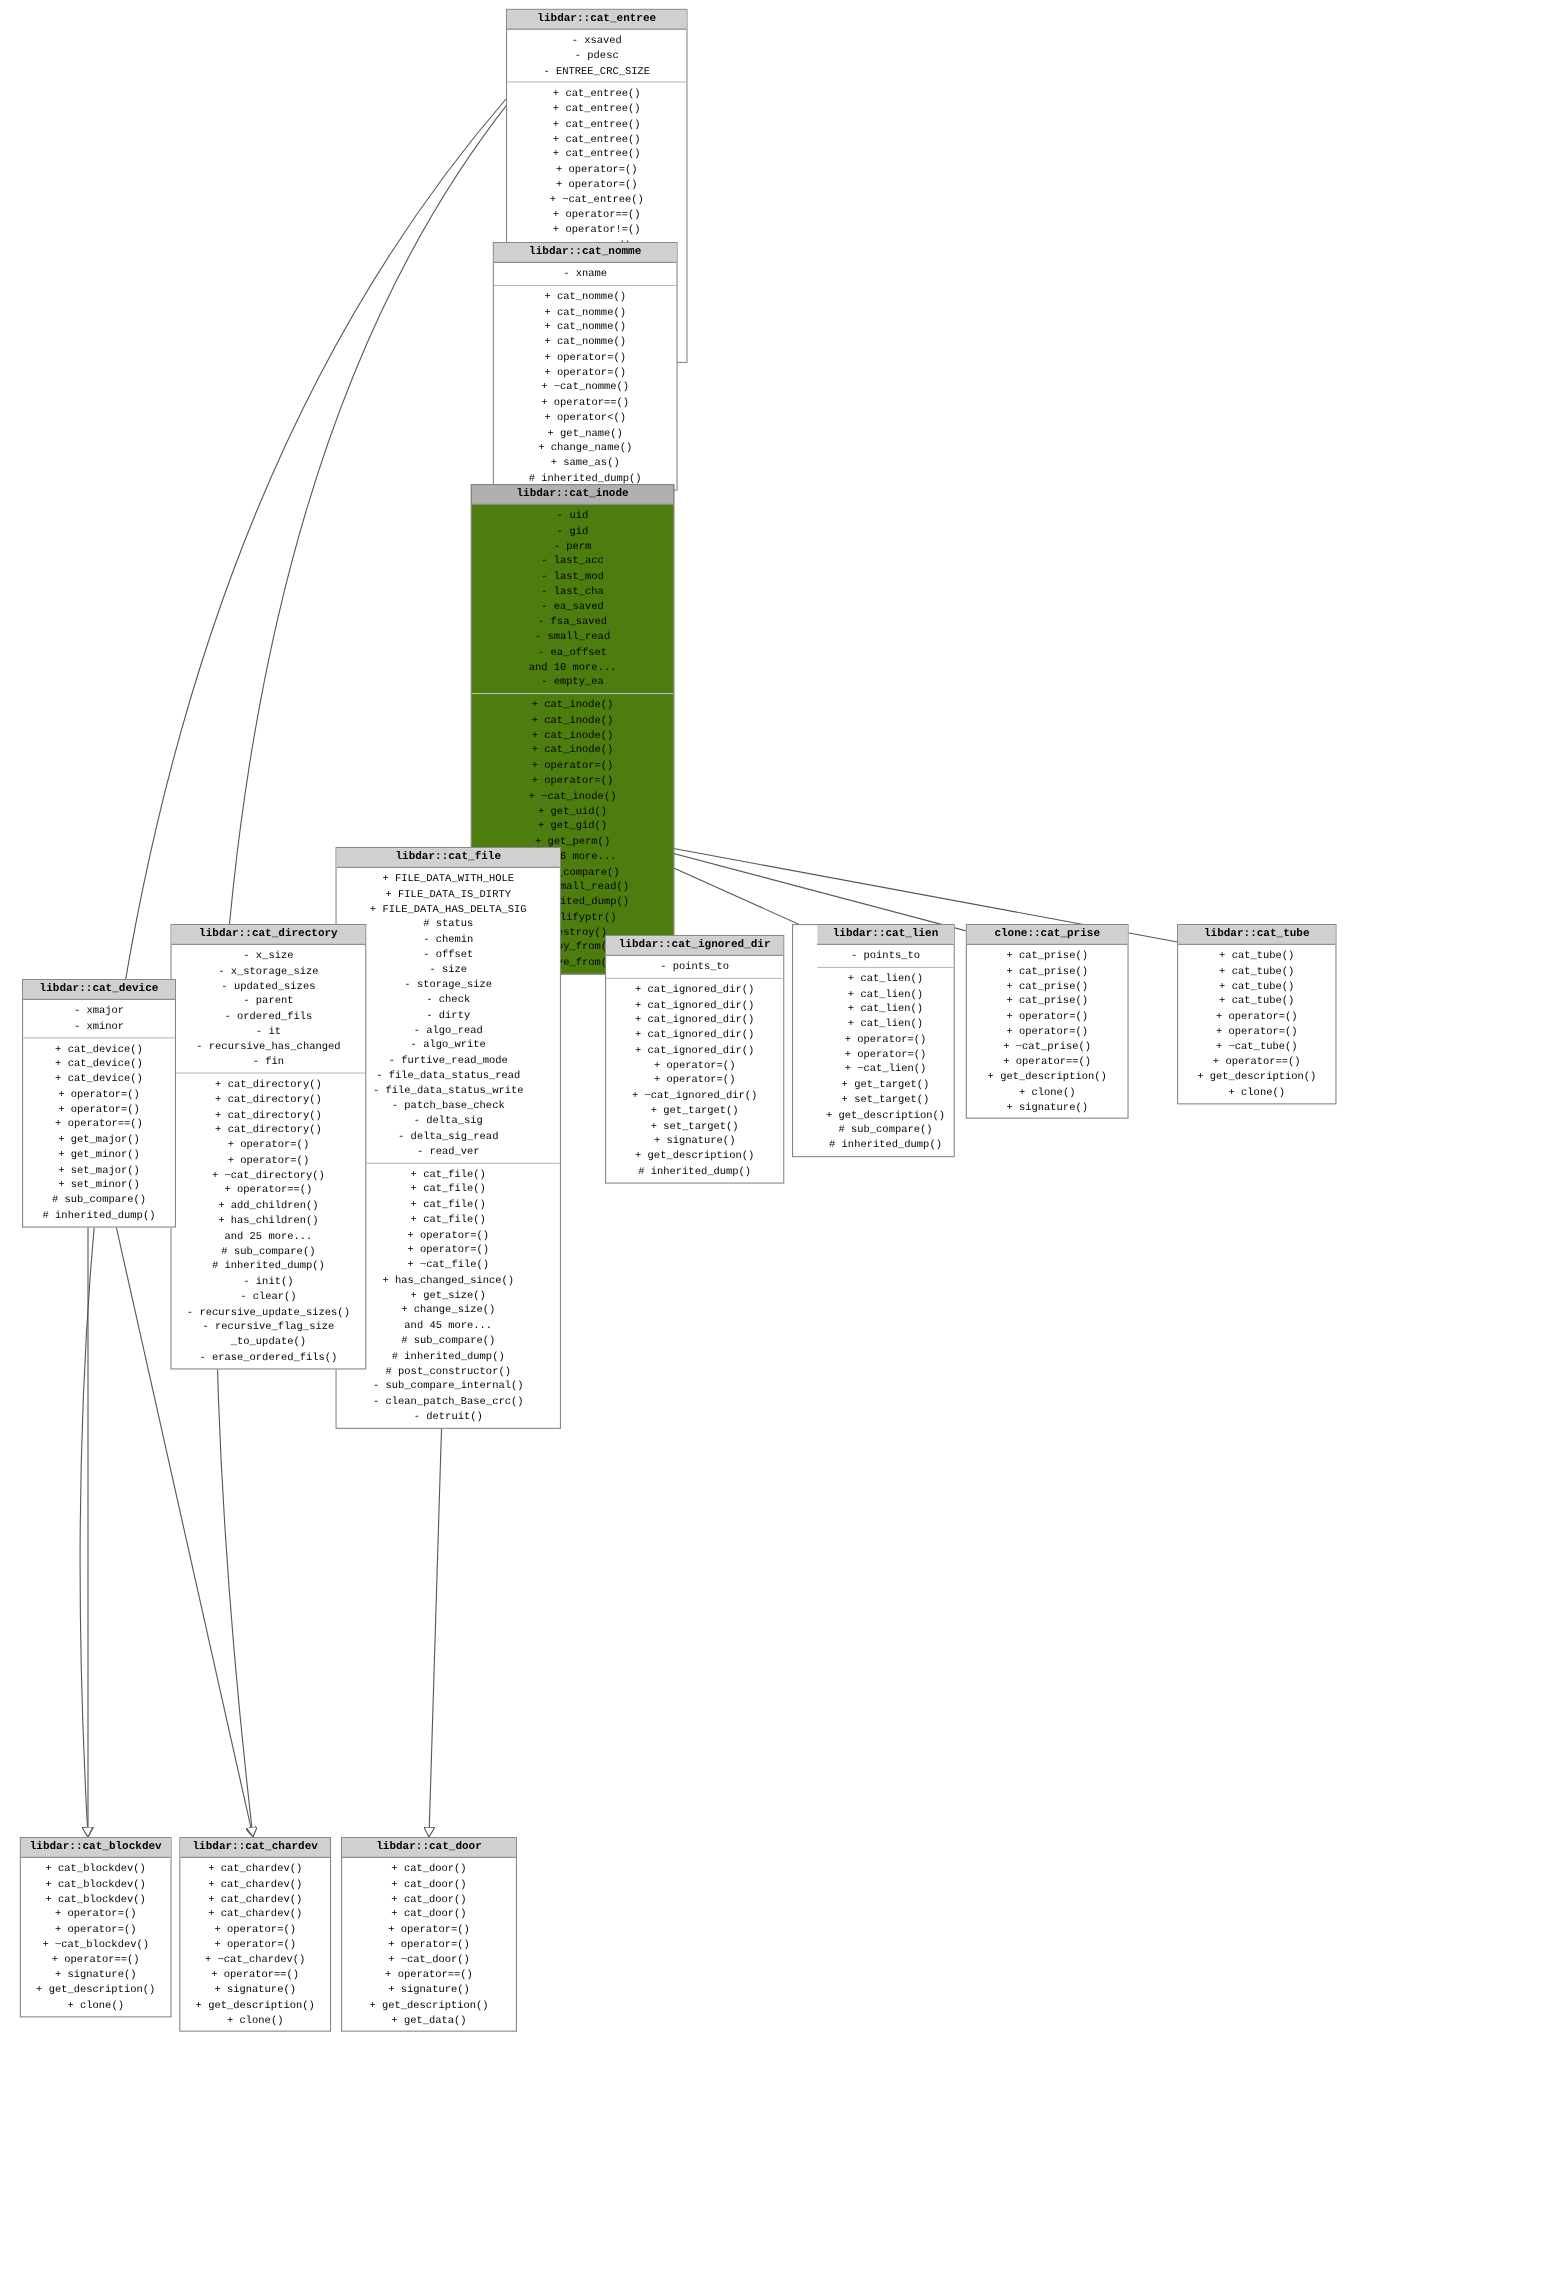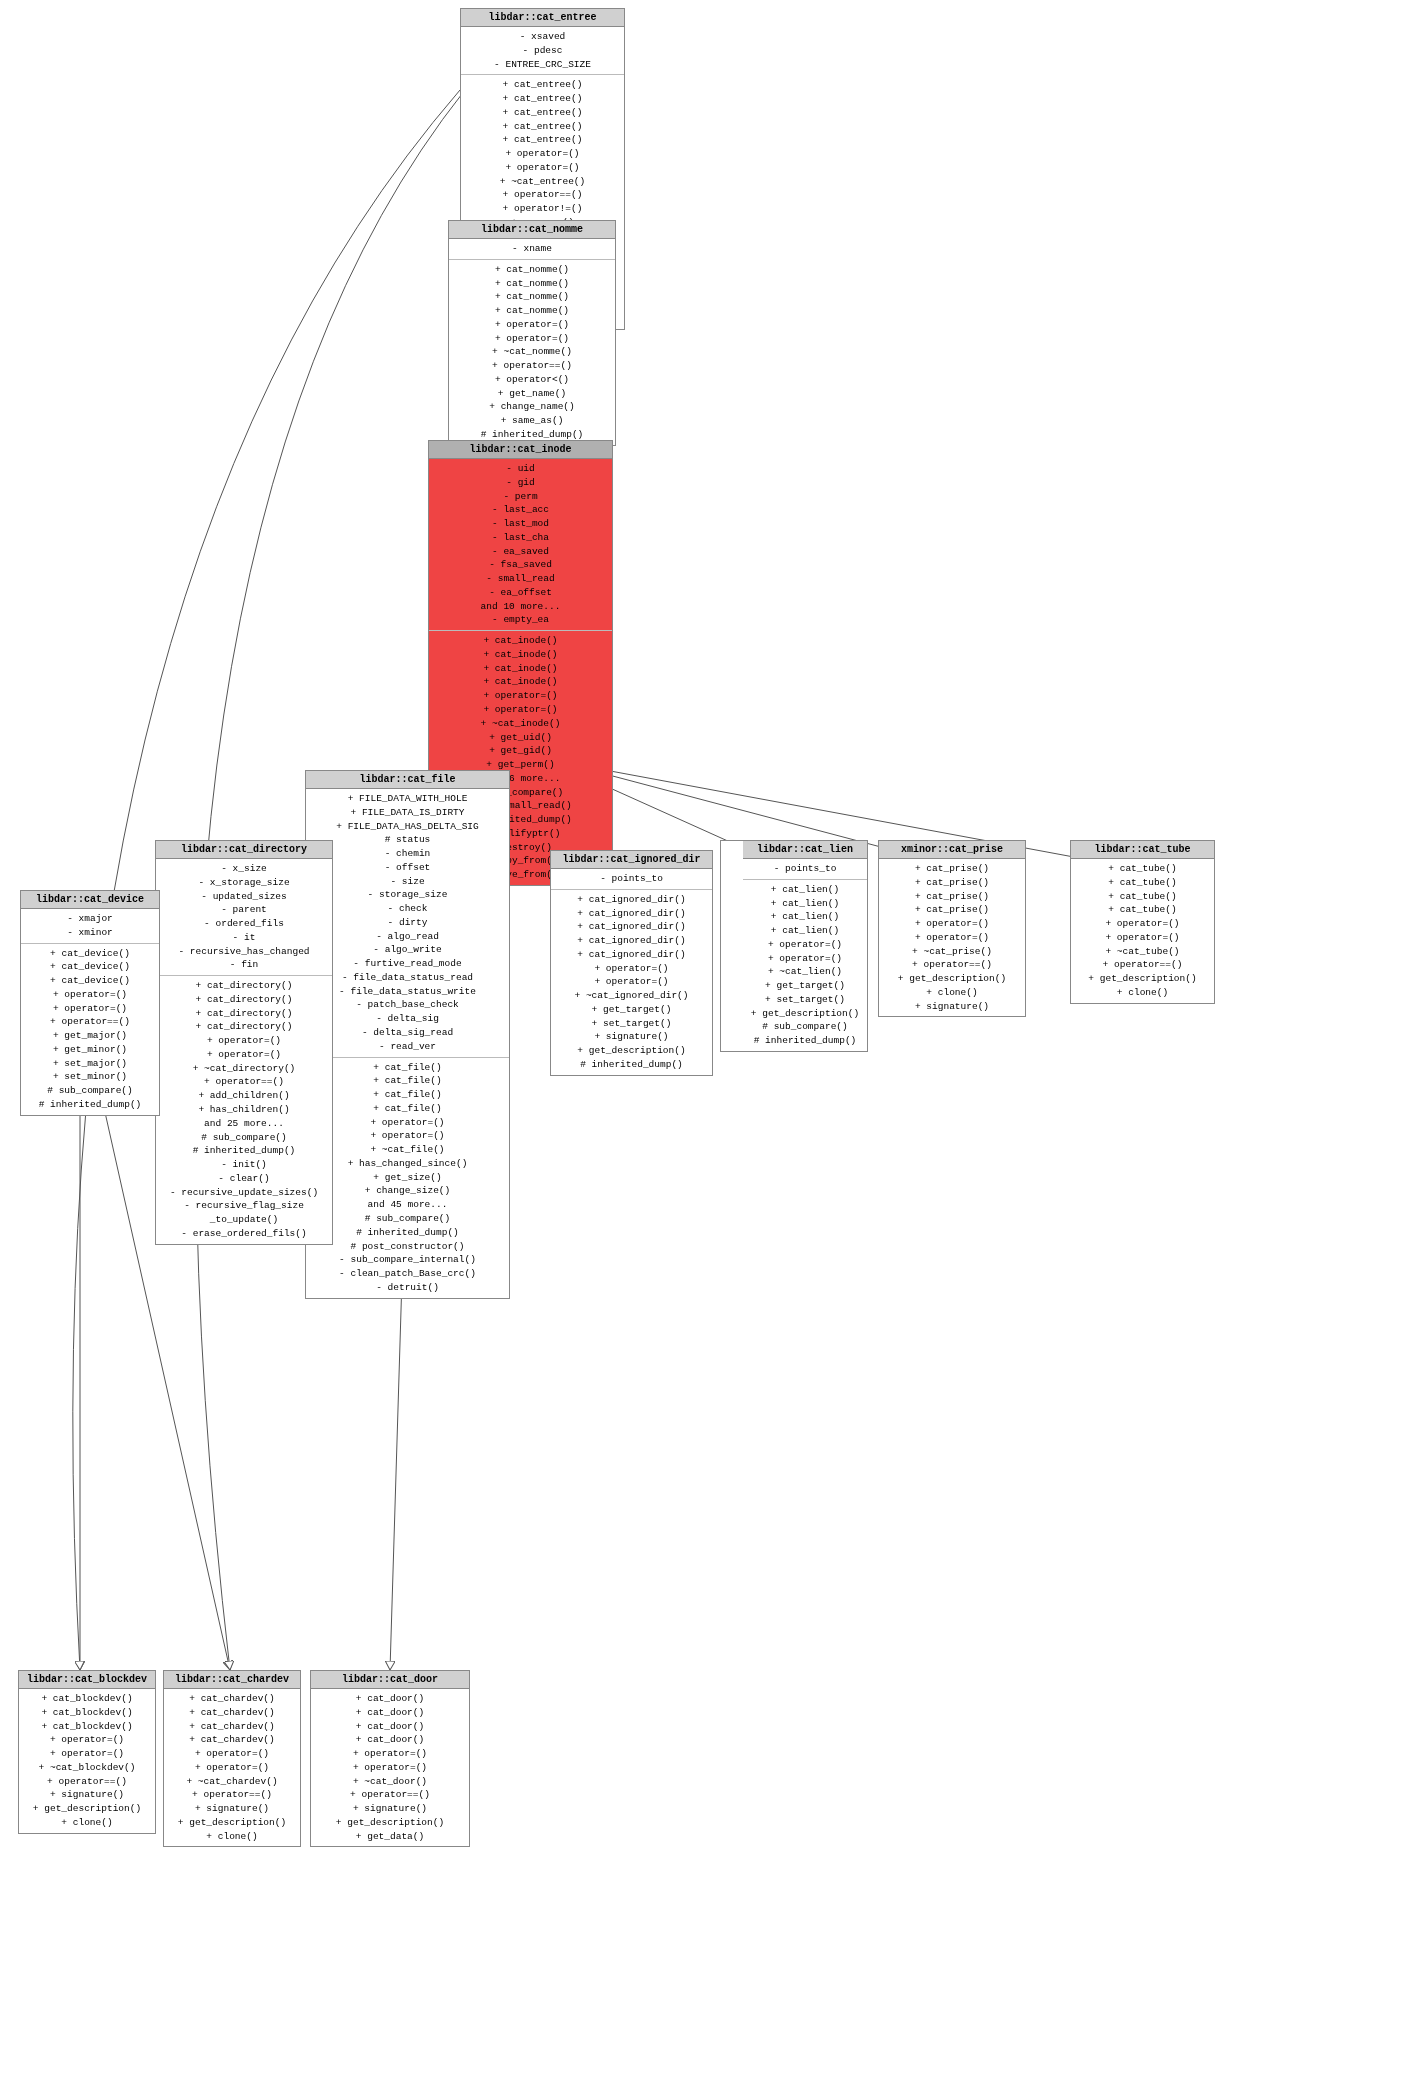--- a/index.html
+++ b/index.html
@@ -117,21 +117,21 @@
   <div class="uml-box" style="left:448px; top:220px; width:168px;">
     <div class="box-title">libdar::cat_nomme</div>
     <div class="box-section">
       - xname
     </div>
     <div class="box-section">
       + cat_nomme()<br>+ cat_nomme()<br>+ cat_nomme()<br>+ cat_nomme()<br>+ operator=()<br>+ operator=()<br>+ ~cat_nomme()<br>+ operator==()<br>+ operator&lt;()<br>+ get_name()<br>+ change_name()<br>+ same_as()<br># inherited_dump()
     </div>
   </div>
 
-  <div class="uml-box" style="left:428px; top:440px; width:185px; background:#ef4444;">
+  <div class="uml-box" style="left:428px; top:440px; width:185px; background:#4d7c0f;">
     <div class="box-title" style="background:#b0b0b0;">libdar::cat_inode</div>
     <div class="box-section">
       - uid<br>- gid<br>- perm<br>- last_acc<br>- last_mod<br>- last_cha<br>- ea_saved<br>- fsa_saved<br>- small_read<br>- ea_offset<br>and 10 more...<br>- empty_ea
     </div>
     <div class="box-section">
       + cat_inode()<br>+ cat_inode()<br>+ cat_inode()<br>+ cat_inode()<br>+ operator=()<br>+ operator=()<br>+ ~cat_inode()<br>+ get_uid()<br>+ get_gid()<br>+ get_perm()<br>and 36 more...<br># sub_compare()<br># sub_small_read()<br># inherited_dump()<br>- nullifyptr()<br>- destroy()<br>- copy_from()<br>- move_from()
     </div>
   </div>
 
   <div class="uml-box" style="left:305px; top:770px; width:205px;">
@@ -178,21 +178,21 @@
     <div class="box-title">libdar::cat_lien</div>
     <div class="box-section">
       - points_to
     </div>
     <div class="box-section">
       + cat_lien()<br>+ cat_lien()<br>+ cat_lien()<br>+ cat_lien()<br>+ operator=()<br>+ operator=()<br>+ ~cat_lien()<br>+ get_target()<br>+ set_target()<br>+ get_description()<br># sub_compare()<br># inherited_dump()
     </div>
   </div>
 
   <div class="uml-box" style="left:878px; top:840px; width:148px;">
-    <div class="box-title">xminor::cat_prise</div>
+    <div class="box-title">clone::cat_prise</div>
     <div class="box-section">
       + cat_prise()<br>+ cat_prise()<br>+ cat_prise()<br>+ cat_prise()<br>+ operator=()<br>+ operator=()<br>+ ~cat_prise()<br>+ operator==()<br>+ get_description()<br>+ clone()<br>+ signature()
     </div>
   </div>
 
   <div class="uml-box" style="left:1038px; top:840px; width:145px;margin-left:32px;">
     <div class="box-title">libdar::cat_tube</div>
     <div class="box-section">
       + cat_tube()<br>+ cat_tube()<br>+ cat_tube()<br>+ cat_tube()<br>+ operator=()<br>+ operator=()<br>+ ~cat_tube()<br>+ operator==()<br>+ get_description()<br>+ clone()
     </div>

